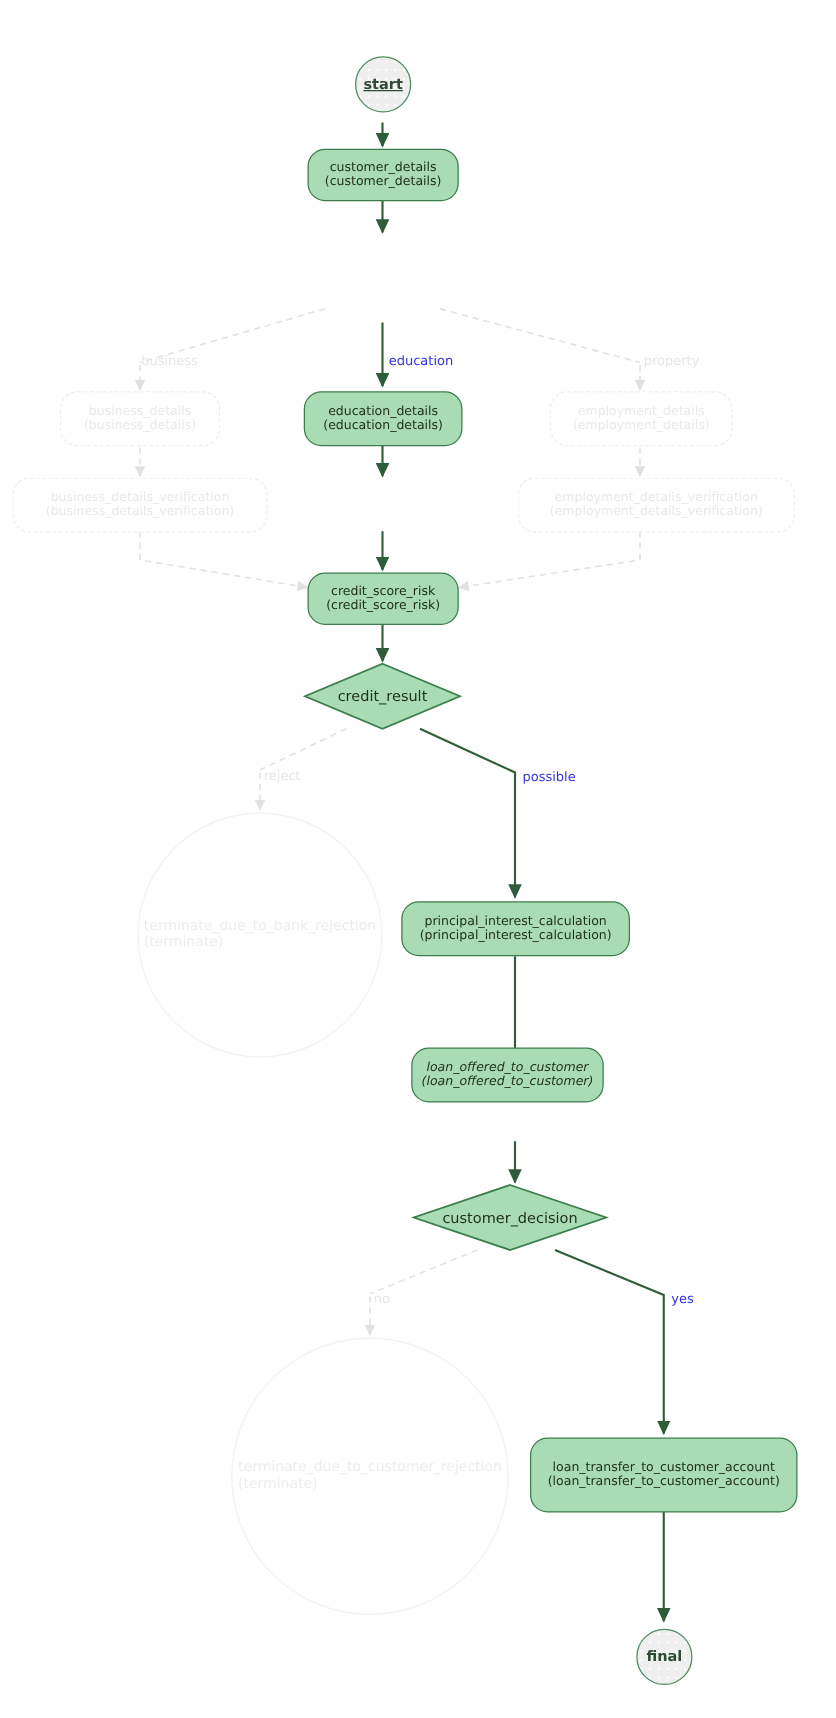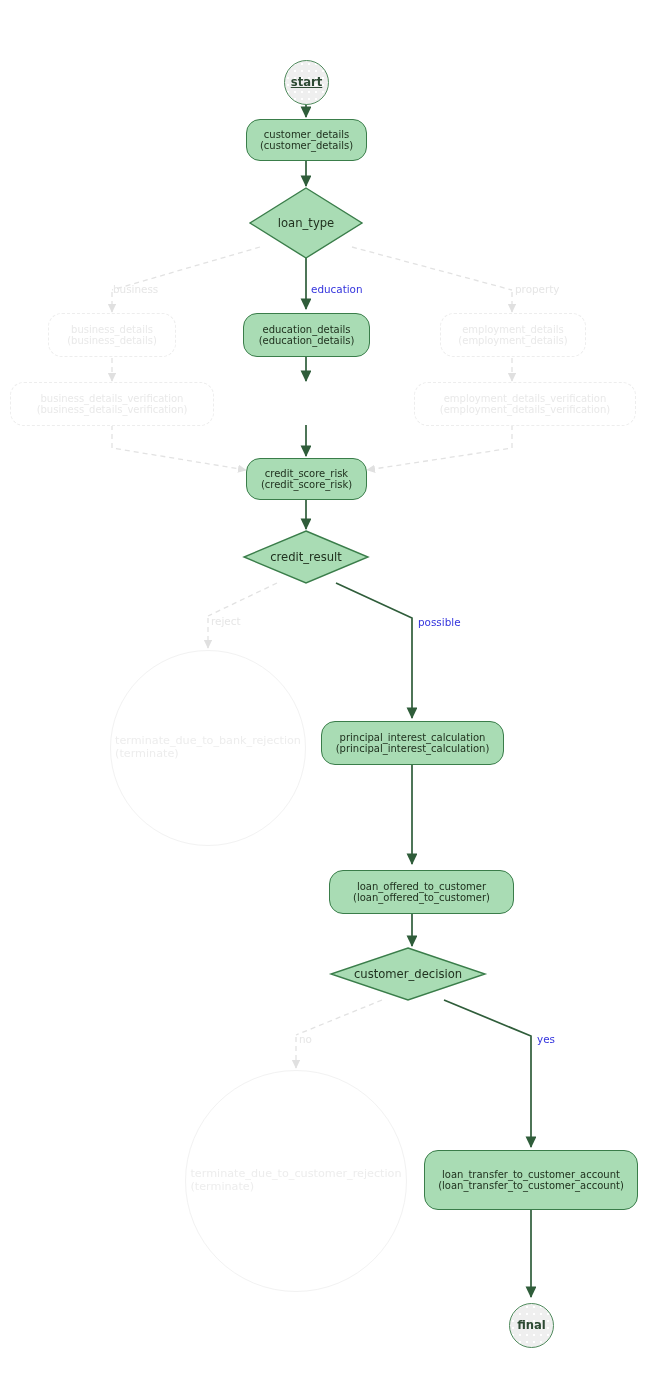--- a/index.html
+++ b/index.html
@@ -157,34 +157,28 @@
   </svg>
 
   <span class="elabel dim" style="left:113px; top:283px;">business</span>
   <span class="elabel active" style="left:311px; top:283px;">education</span>
   <span class="elabel dim" style="left:515px; top:283px;">property</span>
   <span class="elabel dim" style="left:211px; top:615px;">reject</span>
   <span class="elabel active" style="left:418px; top:616px;">possible</span>
   <span class="elabel dim" style="left:299px; top:1033px;">no</span>
   <span class="elabel active" style="left:537px; top:1033px;">yes</span>
 
-  <div class="node terminal" style="left:284px; top:60px; width:45px; height:45px;text-decoration:underline;">
+  <div class="node terminal" style="left:284px; top:45px; width:45px; height:45px;text-decoration:underline;">
     <span>start</span>
   </div>
 
   <div class="node proc" style="left:246px; top:119px; width:121px; height:42px;">
     <span><span>customer_details</span><br><span>(customer_details)</span></span>
   </div>
 
-  <div class="diamond-wrap" style="left:249px; top:187px; width:114px; height:72px;">
-    <svg width="114" height="72" viewBox="0 0 114 72">
-      <polygon points="57,1 113,36 57,71 1,36" fill="#a9dcb4" stroke="#3a7d4a" stroke-width="1.4"></polygon>
-    </svg>
-    <div class="diamond-label">loan_type</div>
-  </div>
 
   <div class="node proc dim" style="left:48px; top:313px; width:128px; height:44px;">
     <span><span>business_details</span><br><span>(business_details)</span></span>
   </div>
 
   <div class="node proc" style="left:243px; top:313px; width:127px; height:44px;">
     <span><span>education_details</span><br><span>(education_details)</span></span>
   </div>
 
   <div class="node proc dim" style="left:440px; top:313px; width:146px; height:44px;">
@@ -212,21 +206,21 @@
   </div>
 
   <div class="node term-circle" style="left:110px; top:650px; width:196px; height:196px;">
     <span class="inner"><span>terminate_due_to_bank_rejection</span><br><span>(terminate)</span></span>
   </div>
 
   <div class="node proc" style="left:321px; top:721px; width:183px; height:44px;">
     <span><span>principal_interest_calculation</span><br><span>(principal_interest_calculation)</span></span>
   </div>
 
-  <div class="node proc" style="left:329px; top:870px; width:185px; height:44px;">
+  <div class="node proc" style="left:329px; top:838px; width:154px; height:44px;font-style:italic;">
     <span><span>loan_offered_to_customer</span><br><span>(loan_offered_to_customer)</span></span>
   </div>
 
   <div class="diamond-wrap" style="left:330px; top:947px; width:156px; height:54px;">
     <svg width="156" height="54" viewBox="0 0 156 54">
       <polygon points="78,1 155,27 78,53 1,27" fill="#a9dcb4" stroke="#3a7d4a" stroke-width="1.4"></polygon>
     </svg>
     <div class="diamond-label">customer_decision</div>
   </div>
 

